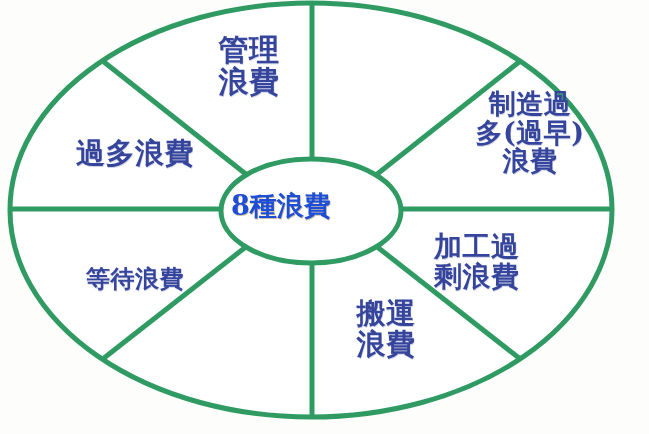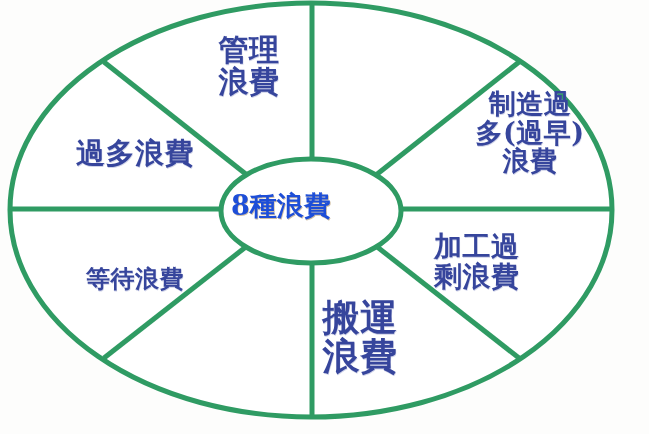--- a/index.html
+++ b/index.html
@@ -48,21 +48,21 @@
     text-align: left;
     white-space: nowrap;
     letter-spacing: 0px;
     text-shadow: 0.6px 0.6px 0 rgba(150,110,50,0.45);
   }
   
   #label-kanri      { left: 196px; top:  34px; width: 106px; font-size: 30px; }
   #label-furyo      { left: 322px; top:  30px; width: 122px; font-size: 30px; }
   #label-seizo      { left: 450px; top:  90px; width: 160px; font-size: 27px; text-align: center; }
   #label-kako       { left: 434px; top: 232px; width: 140px; font-size: 28px; text-align: left; }
-  #label-hanun      { left: 310px; top: 298px; width: 100px; font-size: 37px; }
+  #label-hanun      { left: 336px; top: 298px; width: 100px; font-size: 29px; }
   #label-zaiko      { left: 170px; top: 300px; width: 146px; font-size: 29px; }
   #label-taiki      { left:  52px; top: 238px; width: 166px; font-size: 24px; margin-top: 28px; }
   #label-dosa       { left:  52px; top: 138px; width: 166px; font-size: 29px; }
   #label-center     { left: 231px; top: 192px; width: 160px; font-size: 27px; }
 </style>
 </head>
 <body>
 
 <div id="diagram-root">
 

